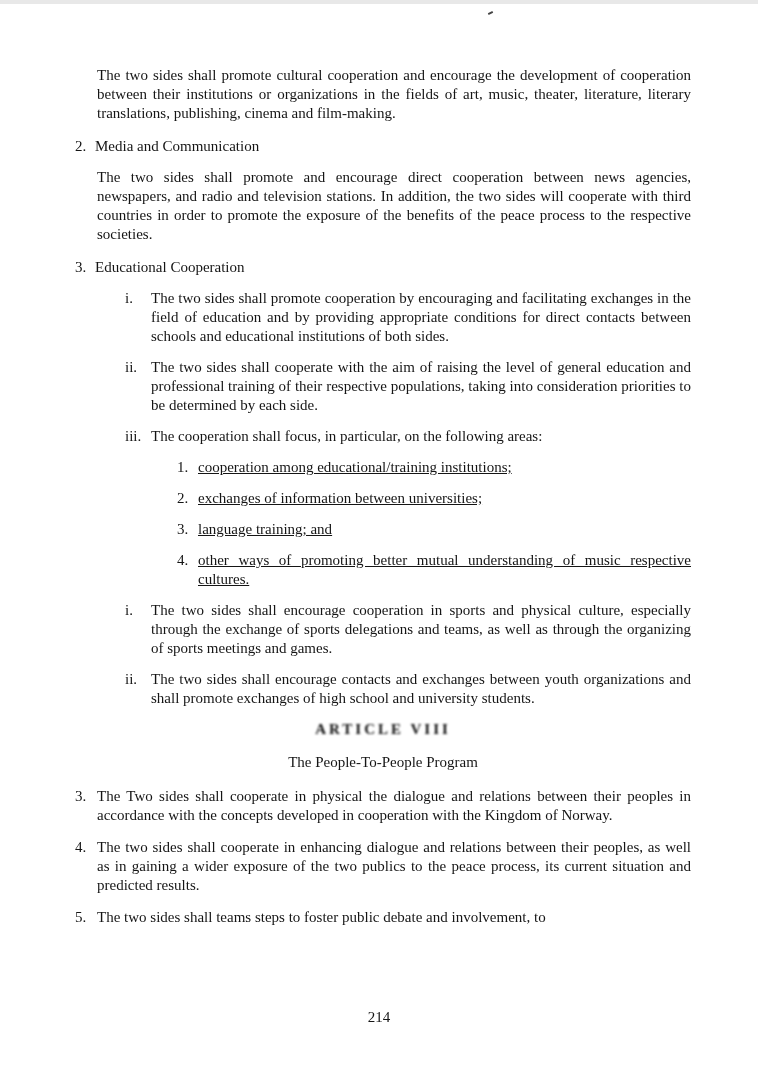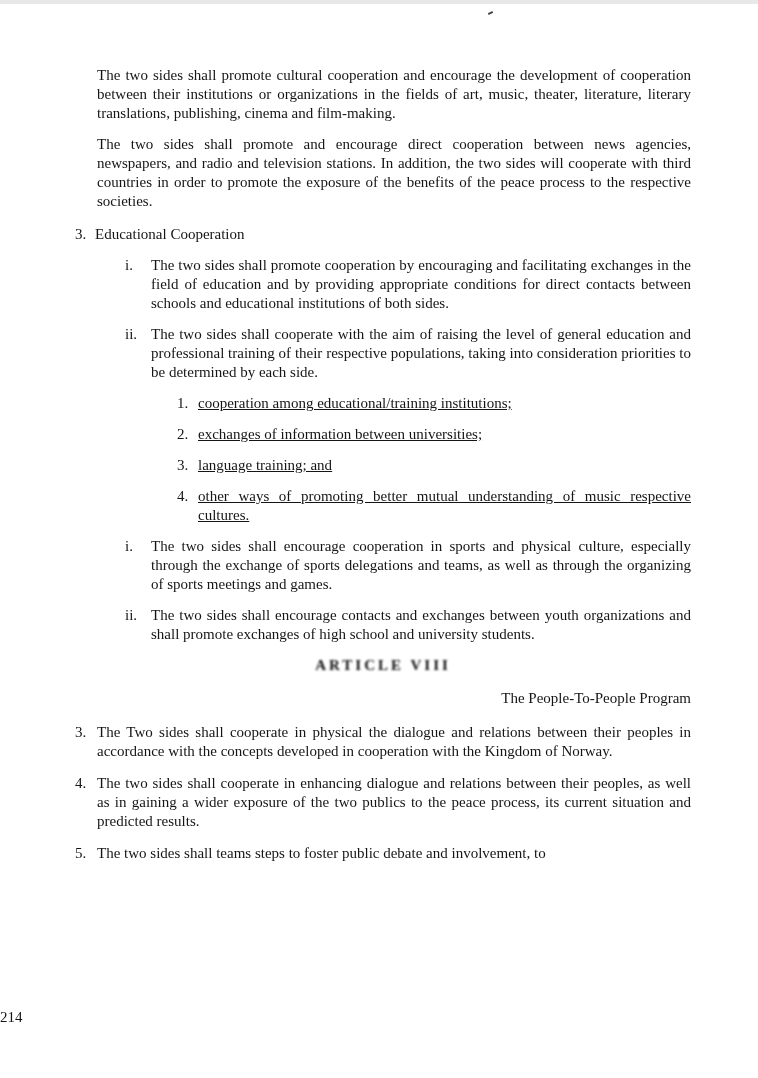--- a/index.html
+++ b/index.html
@@ -72,68 +72,76 @@
     margin: 12px 0 14px 0;
     text-align: center;
     font-weight: bold;
     letter-spacing: 3px;
     filter: blur(1.1px) contrast(1.15);
     transform: scaleY(1.04);
     color: #1c1c1c;
   }
   .article-subtitle {
     margin: 0 0 15px 0;
-    text-align: right;
+    text-align: center;
   }
   .article-item {
     display: flex;
     margin: 0 0 13px 0;
   }
   .article-item .marker {
     flex: none;
     width: 22px;
   }
   .article-item .text {
     flex: 1;
     text-align: justify;
   }
   .page-number {
     position: absolute;
     left: 0;
     right: 0;
     top: 1004px;
+    text-align: center;
   }
 </style>
 </head>
 <body>
 
 <div class="page">
   <span class="scan-mark"></span>
 
   <div class="content">
 
     <p class="para">The two sides shall promote cultural cooperation and encourage the development of cooperation between their institutions or organizations in the fields of art, music, theater, literature, literary translations, publishing, cinema and film-making.</p>
 
+    <div class="section-heading">
+      <span class="num">2.</span><span>Media and Communication</span>
+    </div>
 
     <p class="para">The two sides shall promote and encourage direct cooperation between news agencies, newspapers, and radio and television stations. In addition, the two sides will cooperate with third countries in order to promote the exposure of the benefits of the peace process to the respective societies.</p>
 
     <div class="section-heading">
       <span class="num">3.</span><span>Educational Cooperation</span>
     </div>
 
     <div class="roman-item">
       <span class="marker">i.</span>
       <div class="text">The two sides shall promote cooperation by encouraging and facilitating exchanges in the field of education and by providing appropriate conditions for direct contacts between schools and educational institutions of both sides.</div>
     </div>
 
     <div class="roman-item">
       <span class="marker">ii.</span>
       <div class="text">The two sides shall cooperate with the aim of raising the level of general education and professional training of their respective populations, taking into consideration priorities to be determined by each side.</div>
     </div>
 
+    <div class="roman-item">
+      <span class="marker">iii.</span>
+      <div class="text">The cooperation shall focus, in particular, on the following areas:</div>
+    </div>
 
     <div class="sub-item">
       <span class="marker">1.</span>
       <div class="text">cooperation among educational/training institutions;</div>
     </div>
 
     <div class="sub-item">
       <span class="marker">2.</span>
       <div class="text">exchanges of information between universities;</div>
     </div>

